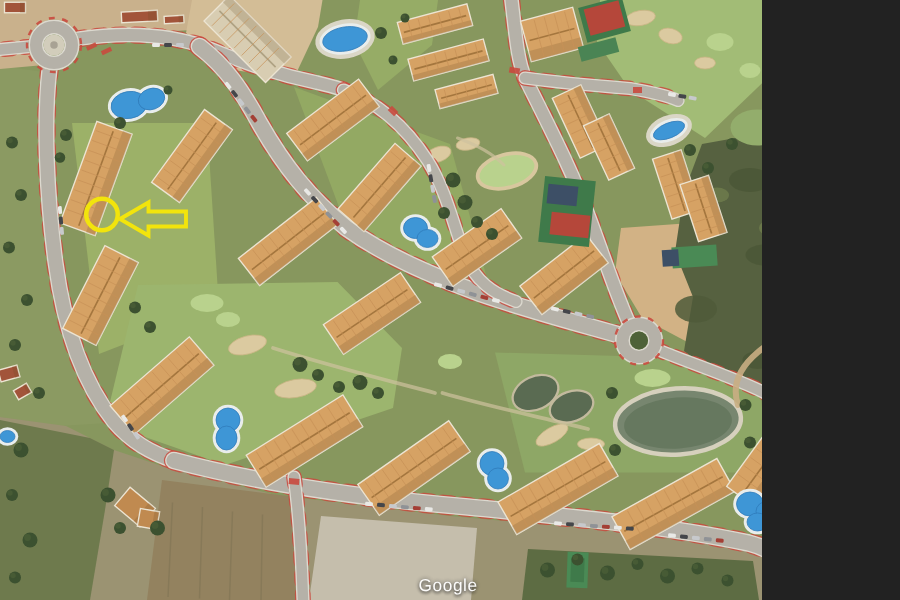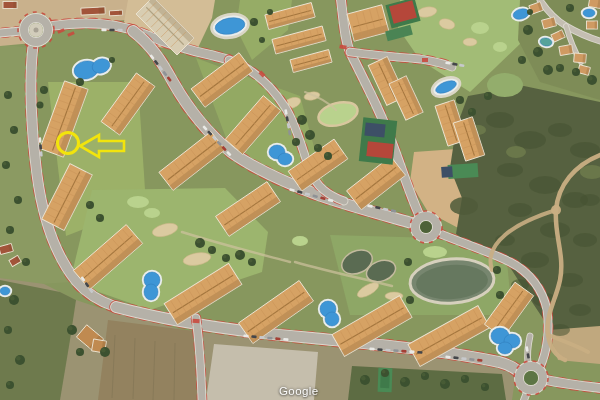--- a/index.html
+++ b/index.html
@@ -1,16 +1,16 @@
 <!DOCTYPE html>
 <html><head>
 <meta charset="utf-8">
 <style>
   html,body{margin:0;padding:0;background:#222;}
-  .stage{width:600px;height:400px;position:relative;overflow:hidden;background:#87975e;font-family:"Liberation Sans",sans-serif;}
+  .stage{width:508px;height:400px;position:relative;overflow:hidden;background:#87975e;font-family:"Liberation Sans",sans-serif;}
   .stage svg{position:absolute;left:0;top:0;}
   .watermark{position:absolute;left:279px;top:385px;color:#ffffff;font-size:11.5px;font-weight:500;letter-spacing:.4px;opacity:.95;text-shadow:0 0 3px rgba(70,70,70,.95),0 1px 2px rgba(0,0,0,.5);user-select:none;}
 </style>
 </head>
 <body>
 
 <div class="stage">
   <svg id="map-svg" width="600" height="400" viewBox="0 0 600 400">
       <g>
         <polygon points="0,44 30,48 34,130 40,200 54,252 72,282 40,284 0,278" fill="#8b9a62"></polygon>

